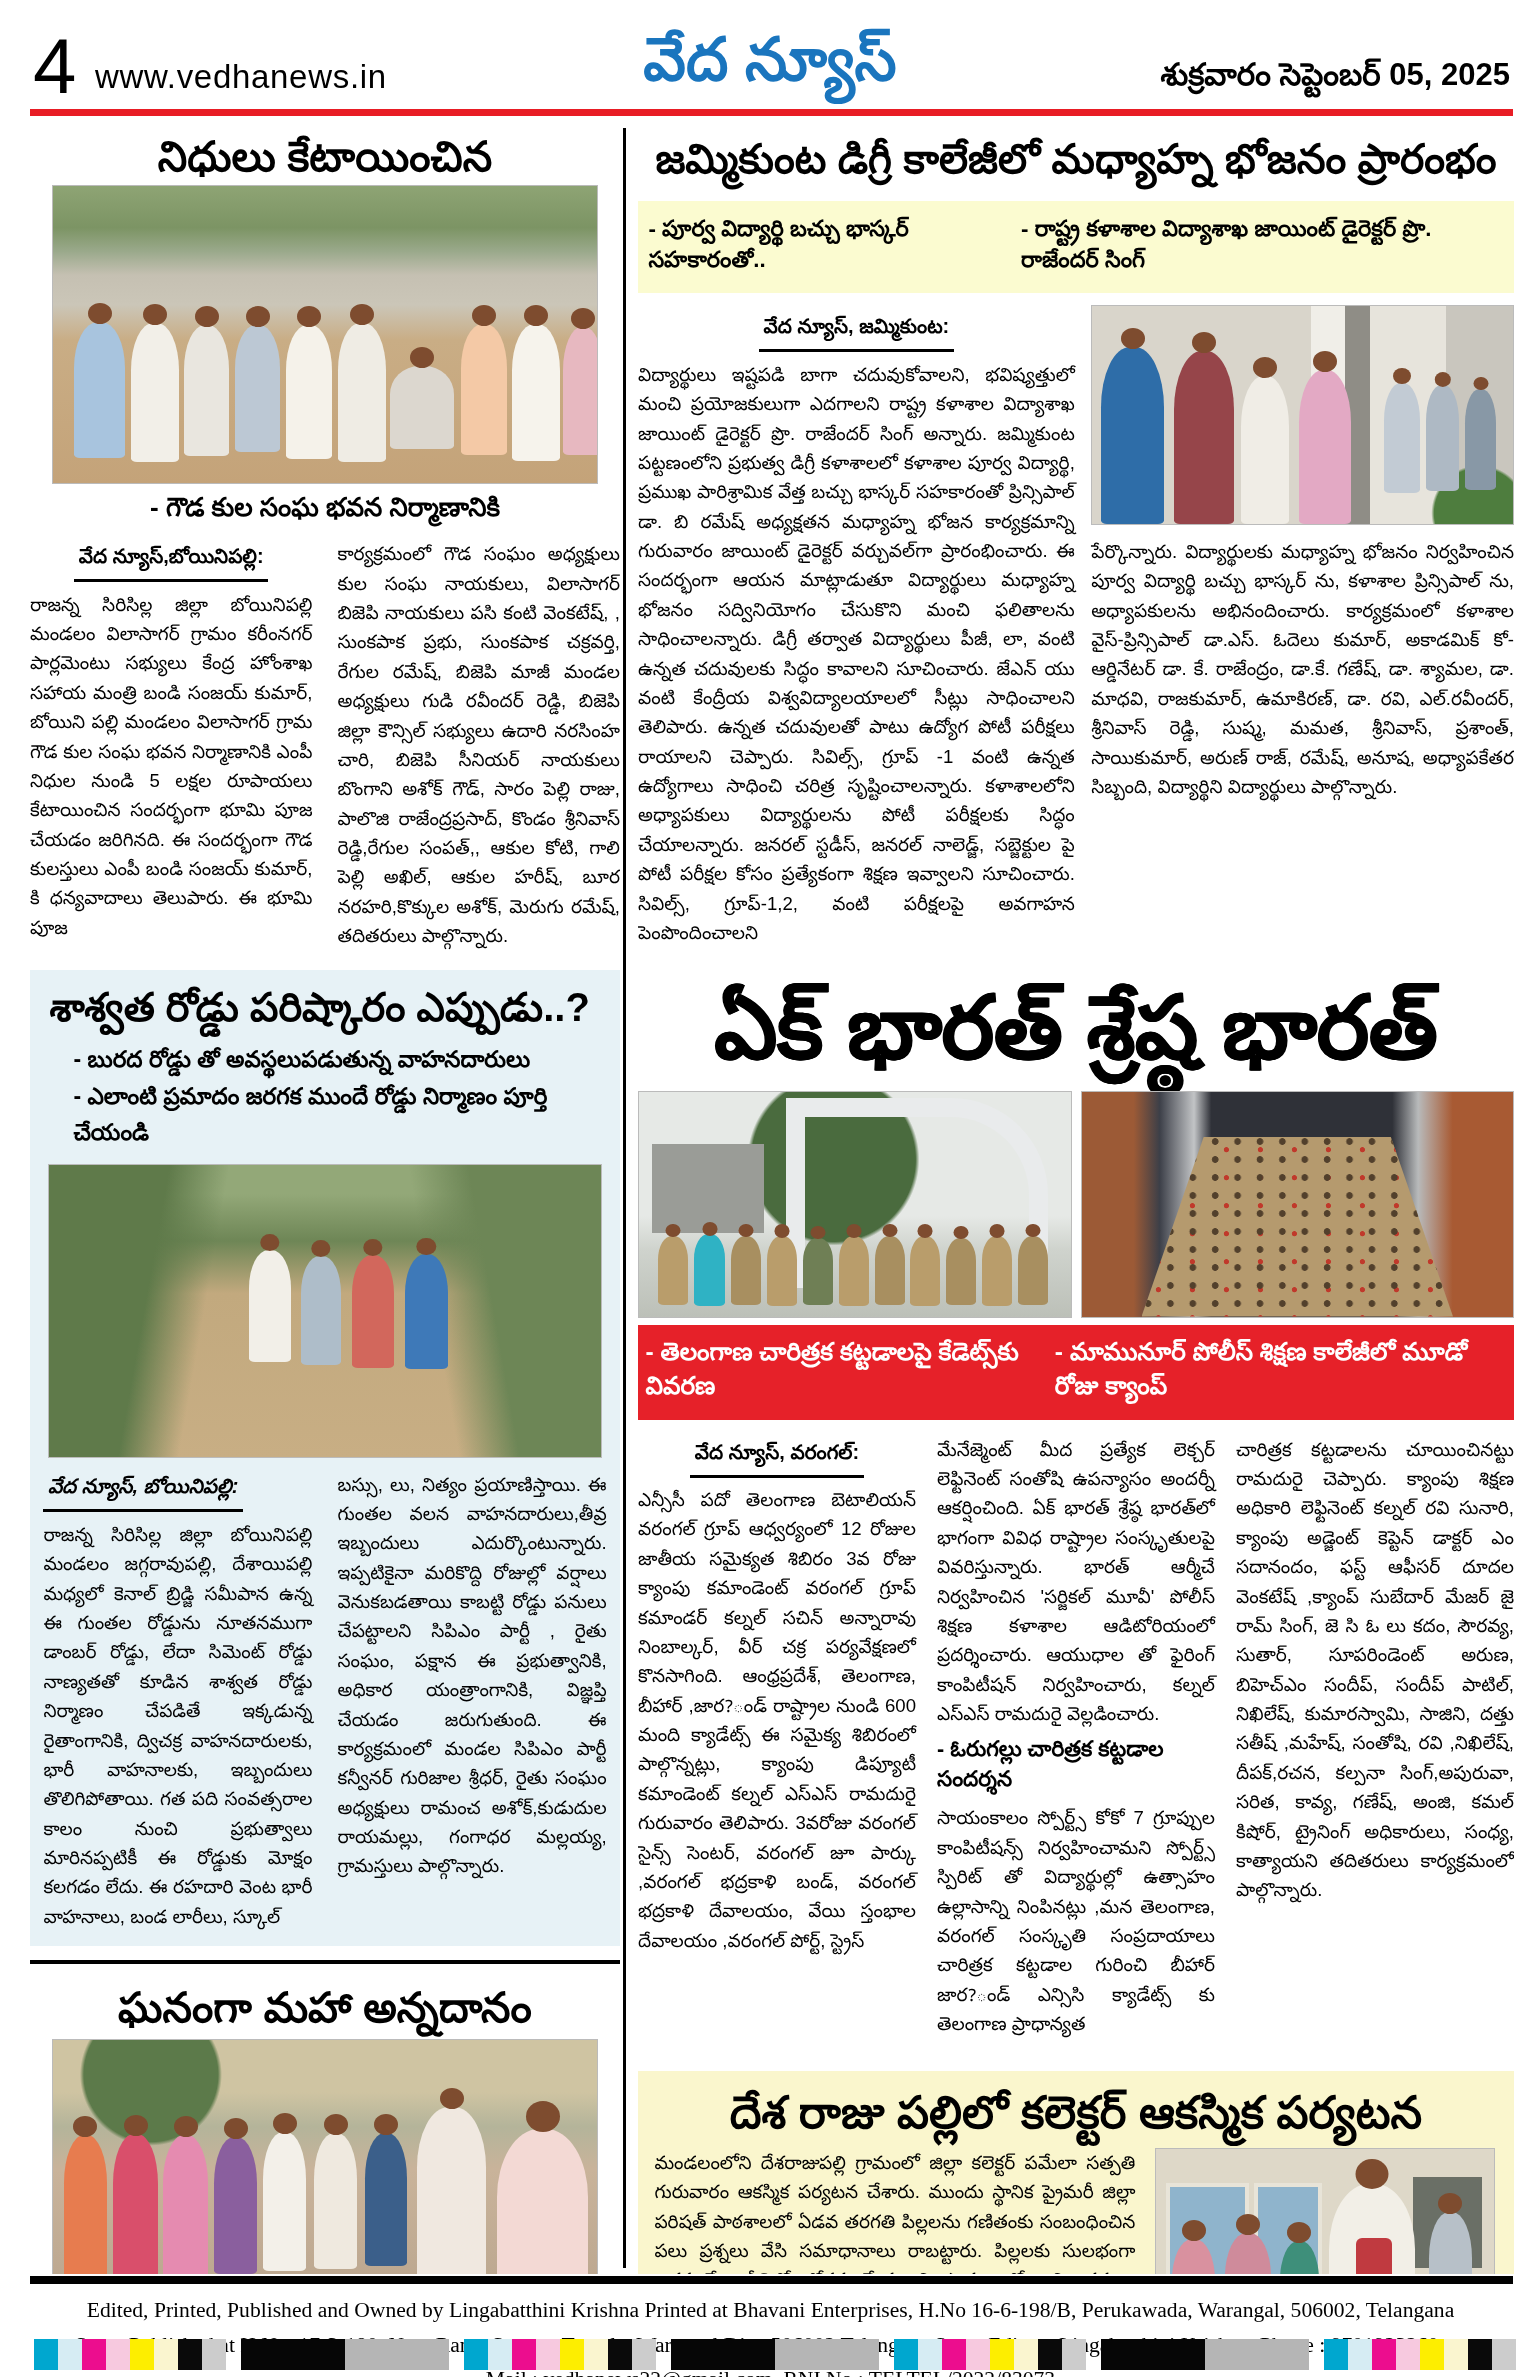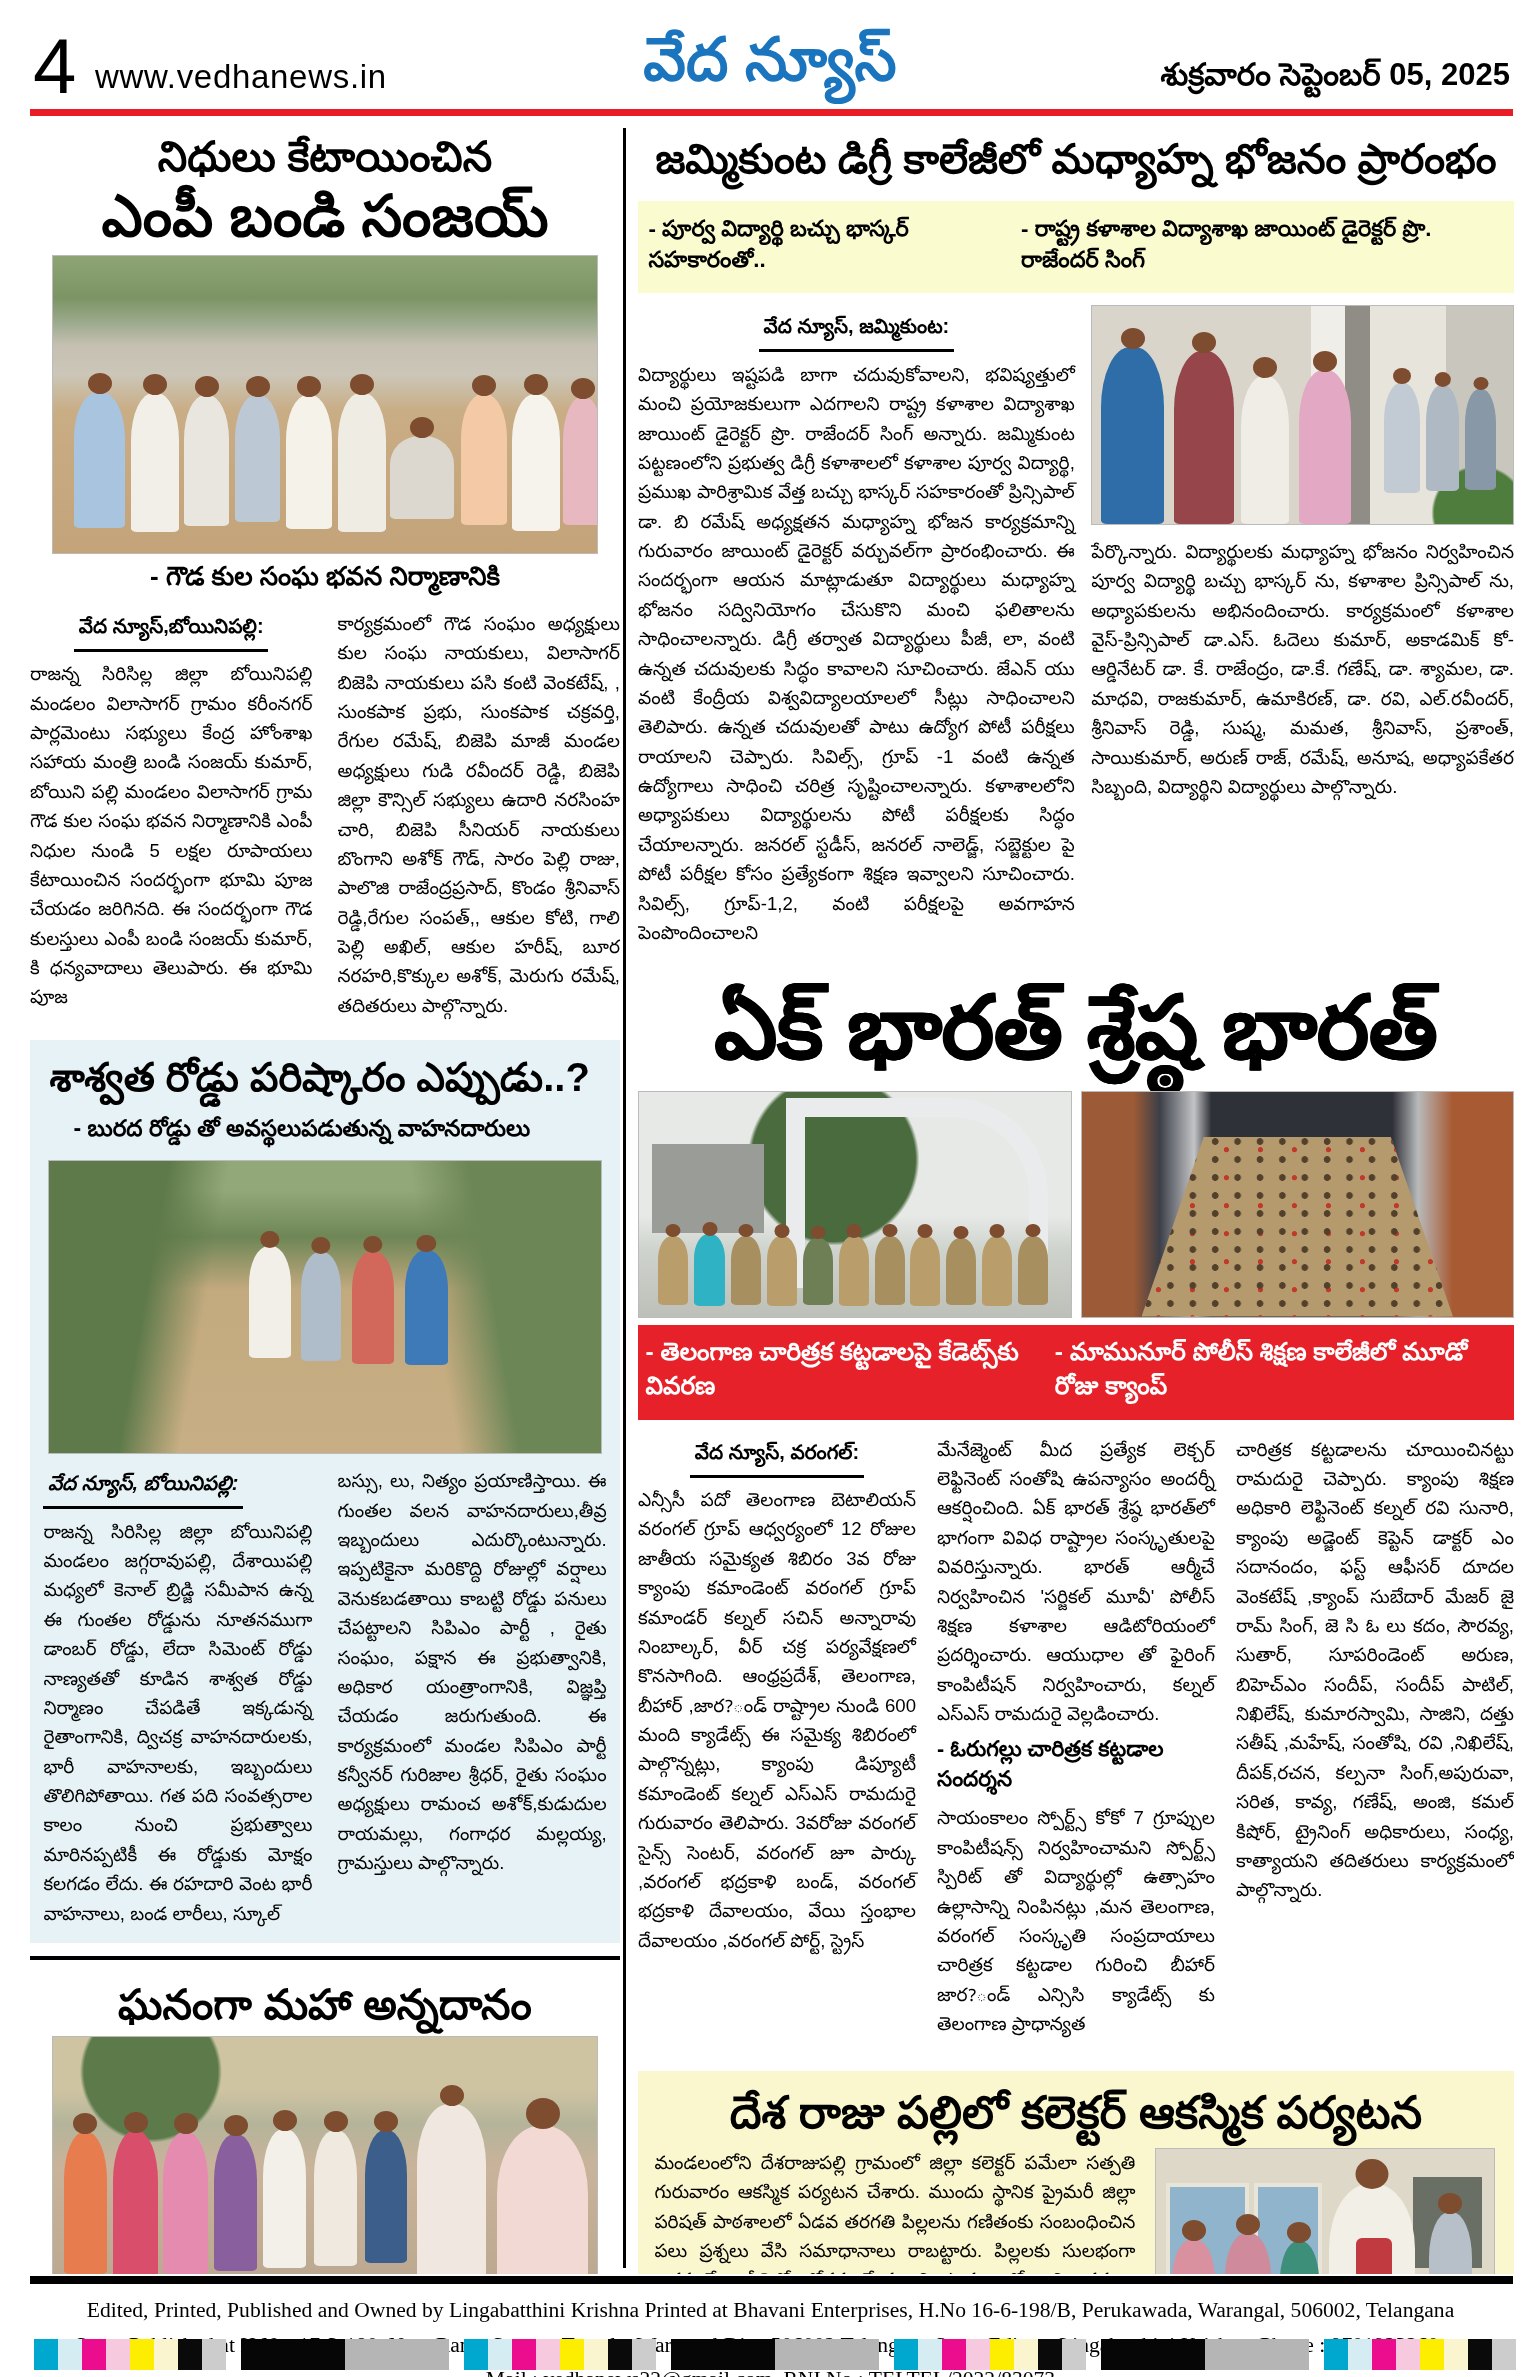--- a/index.html
+++ b/index.html
@@ -108,21 +108,20 @@
   <div class="siteurl">www.vedhanews.in</div>
   <div class="masthead">వేద న్యూస్</div>
   <div class="pgdate">శుక్రవారం సెప్టెంబర్ 05, 2025</div>
   <div class="redrule"></div>
   <div class="vdiv"></div>
 
   <section class="colL">
 
     <article>
       <h2 class="a1h1">నిధులు కేటాయించిన</h2>
-      <h1 class="a1h2">ఎంపీ బండి సంజయ్</h1>
       <div class="ph ph1">
         <div class="fg" style="left:21px;bottom:25px;width:51px;height:136px;background:#a8c4de;"></div>
         <div class="fg" style="left:78px;bottom:21px;width:48px;height:139px;background:#f2efe8;"></div>
         <div class="fg" style="left:131px;bottom:27px;width:45px;height:131px;background:#e9e6df;"></div>
         <div class="fg" style="left:182px;bottom:31px;width:45px;height:127px;background:#bcc8d4;"></div>
         <div class="fg" style="left:233px;bottom:24px;width:46px;height:134px;background:#f5f2ea;"></div>
         <div class="fg" style="left:285px;bottom:21px;width:48px;height:139px;background:#efece4;"></div>
         <div class="fg" style="left:337px;bottom:34px;width:64px;height:83px;background:#dcd7cf;"></div>
         <div class="fg" style="left:408px;bottom:28px;width:46px;height:131px;background:#f4c9a6;"></div>
         <div class="fg" style="left:459px;bottom:22.4px;width:48px;height:137px;background:#f6f3ec;"></div>
@@ -136,20 +135,21 @@
         </div>
         <div>
           <p class="body-t just" style="margin-top:4.5px;">కార్యక్రమంలో గౌడ సంఘం అధ్యక్షులు కుల సంఘ నాయకులు, విలాసాగర్ బిజెపి నాయకులు పసి కంటి వెంకటేష్, , సుంకపాక ప్రభు, సుంకపాక చక్రవర్తి, రేగుల రమేష్, బిజెపి మాజీ మండల అధ్యక్షులు గుడి రవీందర్ రెడ్డి, బిజెపి జిల్లా కౌన్సిల్ సభ్యులు ఉదారి నరసింహ చారి, బిజెపి సీనియర్ నాయకులు బొంగాని అశోక్ గౌడ్, సారం పెల్లి రాజు, పాలొజి రాజేంద్రప్రసాద్, కొండం శ్రీనివాస్ రెడ్డి,రేగుల సంపత్,, ఆకుల కోటి, గాలి పెల్లి అఖిల్, ఆకుల హరీష్, బూర నరహరి,కొక్కుల అశోక్, మెరుగు రమేష్, తదితరులు పాల్గొన్నారు.</p>
         </div>
       </div>
     </article>
 
     <article class="bluebox">
       <h1 class="a2h">శాశ్వత రోడ్డు పరిష్కారం ఎప్పుడు..?</h1>
       <div class="a2b">- బురద రోడ్డు తో అవస్థలుపడుతున్న వాహనదారులు</div>
+      <div class="a2b" style="margin-top:1.5px;">- ఎలాంటి ప్రమాదం జరగక ముందే రోడ్డు నిర్మాణం పూర్తి చేయండి</div>
       <div class="ph ph2" style="margin-top:13.4px;">
         <div class="fg" style="--hw:19.4px;--hh:17px;--ht:-15.7px;left:200px;bottom:95px;width:42px;height:112px;background:#f2efe8;"></div>
         <div class="fg" style="--hw:19.4px;--hh:17px;--ht:-15.7px;left:252px;bottom:92px;width:40px;height:109px;background:#aebdc9;"></div>
         <div class="fg" style="--hw:19.4px;--hh:17px;--ht:-15.7px;left:303px;bottom:89px;width:42px;height:113px;background:#d2675c;"></div>
         <div class="fg" style="--hw:19.4px;--hh:17px;--ht:-15.7px;left:356px;bottom:88px;width:43px;height:115px;background:#3e79b8;"></div>
       </div>
       <div class="two-col" style="margin-top:7.5px;">
         <div>
           <div class="dl-wrap" style="text-align:left;font-style:italic;"><span class="dateline">వేద న్యూస్, బోయినిపల్లి:</span></div>
           <p class="body-t just">రాజన్న సిరిసిల్ల జిల్లా బోయినిపల్లి మండలం జగ్గరావుపల్లి, దేశాయిపల్లి మధ్యలో కెనాల్ బ్రిడ్జి సమీపాన ఉన్న ఈ గుంతల రోడ్డును నూతనముగా డాంబర్ రోడ్డు, లేదా సిమెంట్ రోడ్డు నాణ్యతతో కూడిన శాశ్వత రోడ్డు నిర్మాణం చేపడితే ఇక్కడున్న రైతాంగానికి, ద్విచక్ర వాహనదారులకు, భారీ వాహనాలకు, ఇబ్బందులు తొలిగిపోతాయి. గత పది సంవత్సరాల కాలం నుంచి ప్రభుత్వాలు మారినప్పటికీ ఈ రోడ్డుకు మోక్షం కలగడం లేదు. ఈ రహదారి వెంట భారీ వాహనాలు, బండ లారీలు, స్కూల్</p>

